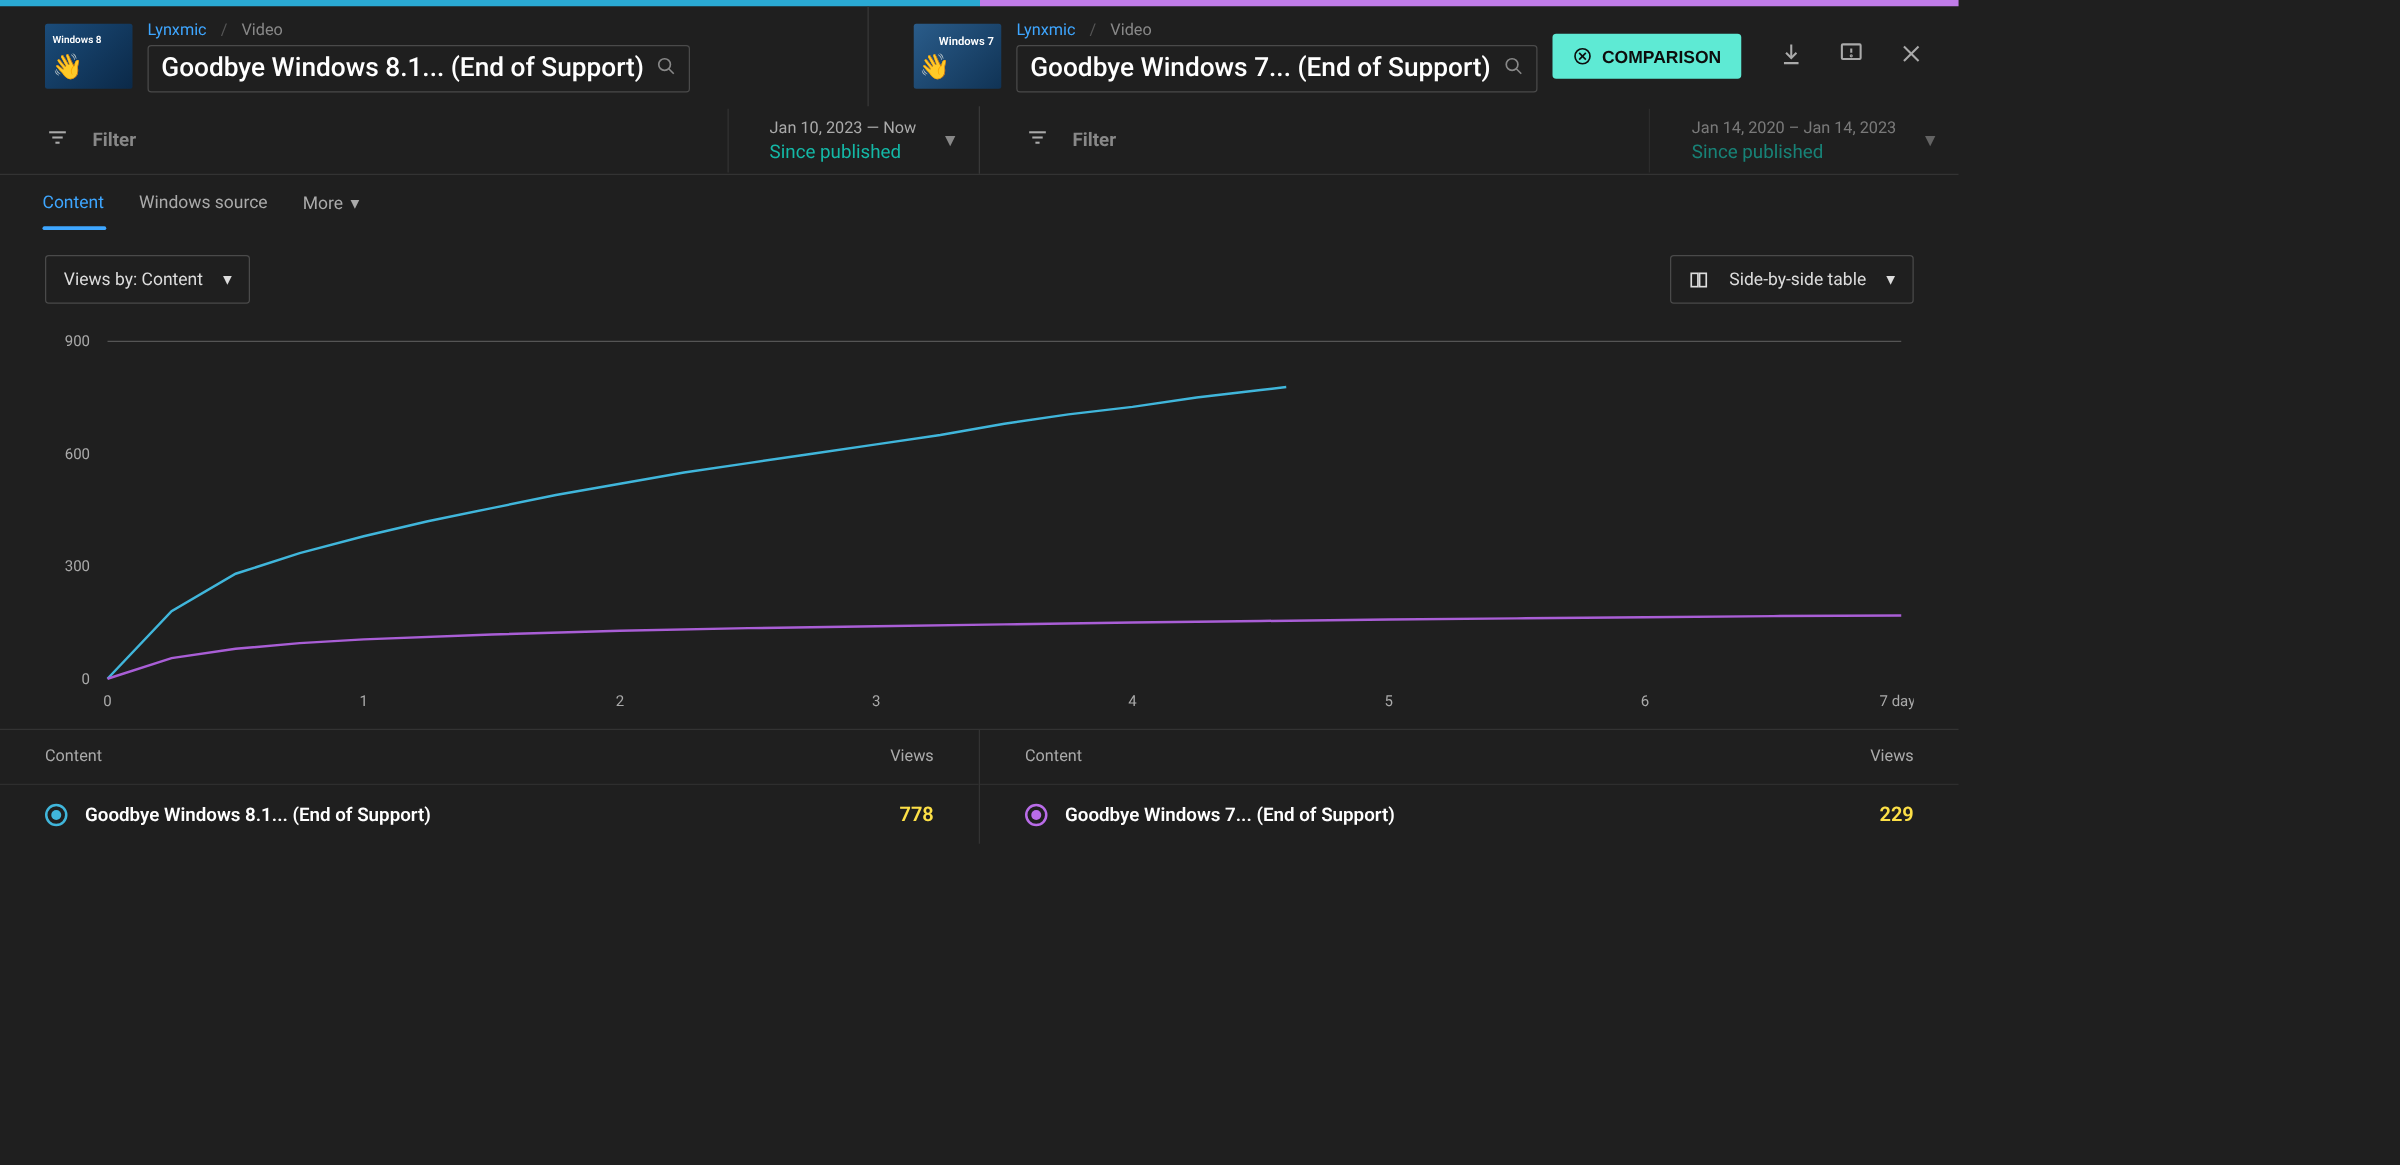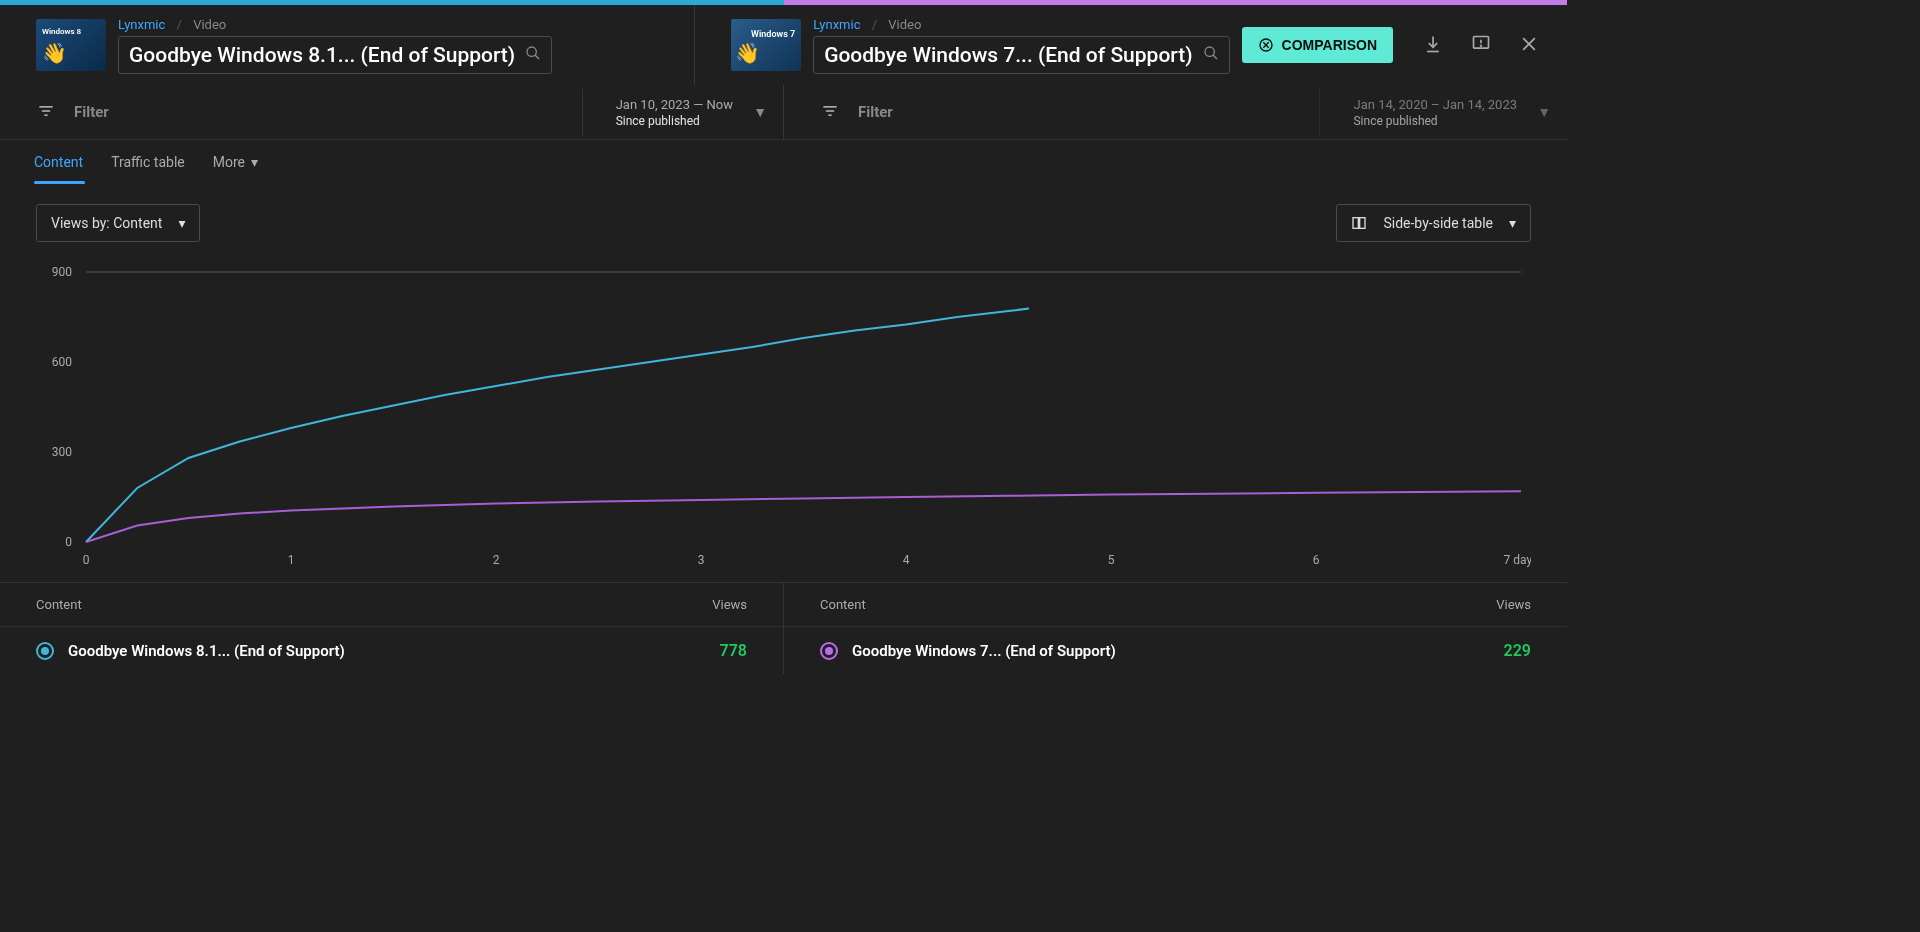--- a/index.html
+++ b/index.html
@@ -58,21 +58,21 @@
   .filter-left { display: flex; align-items: center; gap: 18px; padding: 0 36px; flex: 1; }
   .filter-icon { color: #aaa; }
   .filter-placeholder { color: #888; font-size: 15px; font-weight: bold; }
   .date-box {
     border-left: 1px solid #333;
     padding: 8px 50px 8px 33px;
     position: relative; cursor: pointer;
   }
   .date-box.dim { opacity: 0.65; }
   .date-range { font-size: 13px; color: #aaa; }
-  .date-label { font-size: 12px; color: #e5e5e5; margin-top: 2px; }
+  .date-label { font-size: 15px; color: #14b8a6; margin-top: 2px; }
   .date-box .caret { position: absolute; right: 16px; top: 50%; transform: translateY(-50%); color: #888; }
 
   .tabs-row { display: flex; align-items: center; gap: 28px; padding: 0 34px; height: 44px; }
   .tab { font-size: 14px; color: #aaa; padding: 12px 0; cursor: pointer; position: relative; }
   .tab.active { color: #3ea6ff; }
   .tab.active::after { content: ""; position: absolute; left: 0; right: -2px; bottom: -2px; height: 3px; background: #3ea6ff; border-radius: 2px; }
   .tab .caret { margin-left: 6px; }
 
   .controls-row { display: flex; align-items: flex-end; padding: 20px 36px 10px; }
   .dd-btn {
@@ -98,21 +98,21 @@
   .th-views { width: 120px; text-align: right; }
   .td-row { display: flex; align-items: center; padding: 14px 36px; font-size: 15px; }
   .radio {
     width: 18px; height: 18px; border: 2px solid; border-radius: 50%;
     display: inline-flex; align-items: center; justify-content: center; margin-right: 14px;
   }
   .radio .dot { width: 8px; height: 8px; border-radius: 50%; }
   .radio.c1 { border-color: #40b6db; } .radio.c1 .dot { background: #40b6db; }
   .radio.c2 { border-color: #b96ce8; } .radio.c2 .dot { background: #b96ce8; }
   .td-title { flex: 1; font-weight: 600; color: #fff; }
-  .td-views { width: 120px; text-align: right; font-weight: 600; color: #22c55e; font-size: 16px; }
+  .td-views { width: 120px; text-align: right; font-weight: 600; color: #fde047; font-size: 16px; }
 </style>
 </head>
 <body>
 
 <div class="top-bars">
   <div class="top-bar-left"></div>
   <div class="top-bar-right"></div>
 </div>
 
 <div class="header-row">
@@ -229,21 +229,21 @@
     <div class="date-box dim">
       <div class="date-range">Jan 14, 2020 – Jan 14, 2023</div>
       <div class="date-label">Since published</div>
       <span class="caret">▼</span>
     </div>
   </div>
 </div>
 
 <div class="tabs-row">
   <div class="tab active"><span>Content</span></div>
-  <div class="tab"><span>Traffic table</span></div>
+  <div class="tab"><span>Windows source</span></div>
   <div class="tab"><span>More</span><span class="caret">▾</span></div>
 </div>
 
 <div class="controls-row">
   <div class="dd-btn">
     <span>Views by: Content</span>
     <span>▾</span>
   </div>
   <div class="spacer"></div>
   <div class="dd-btn">

